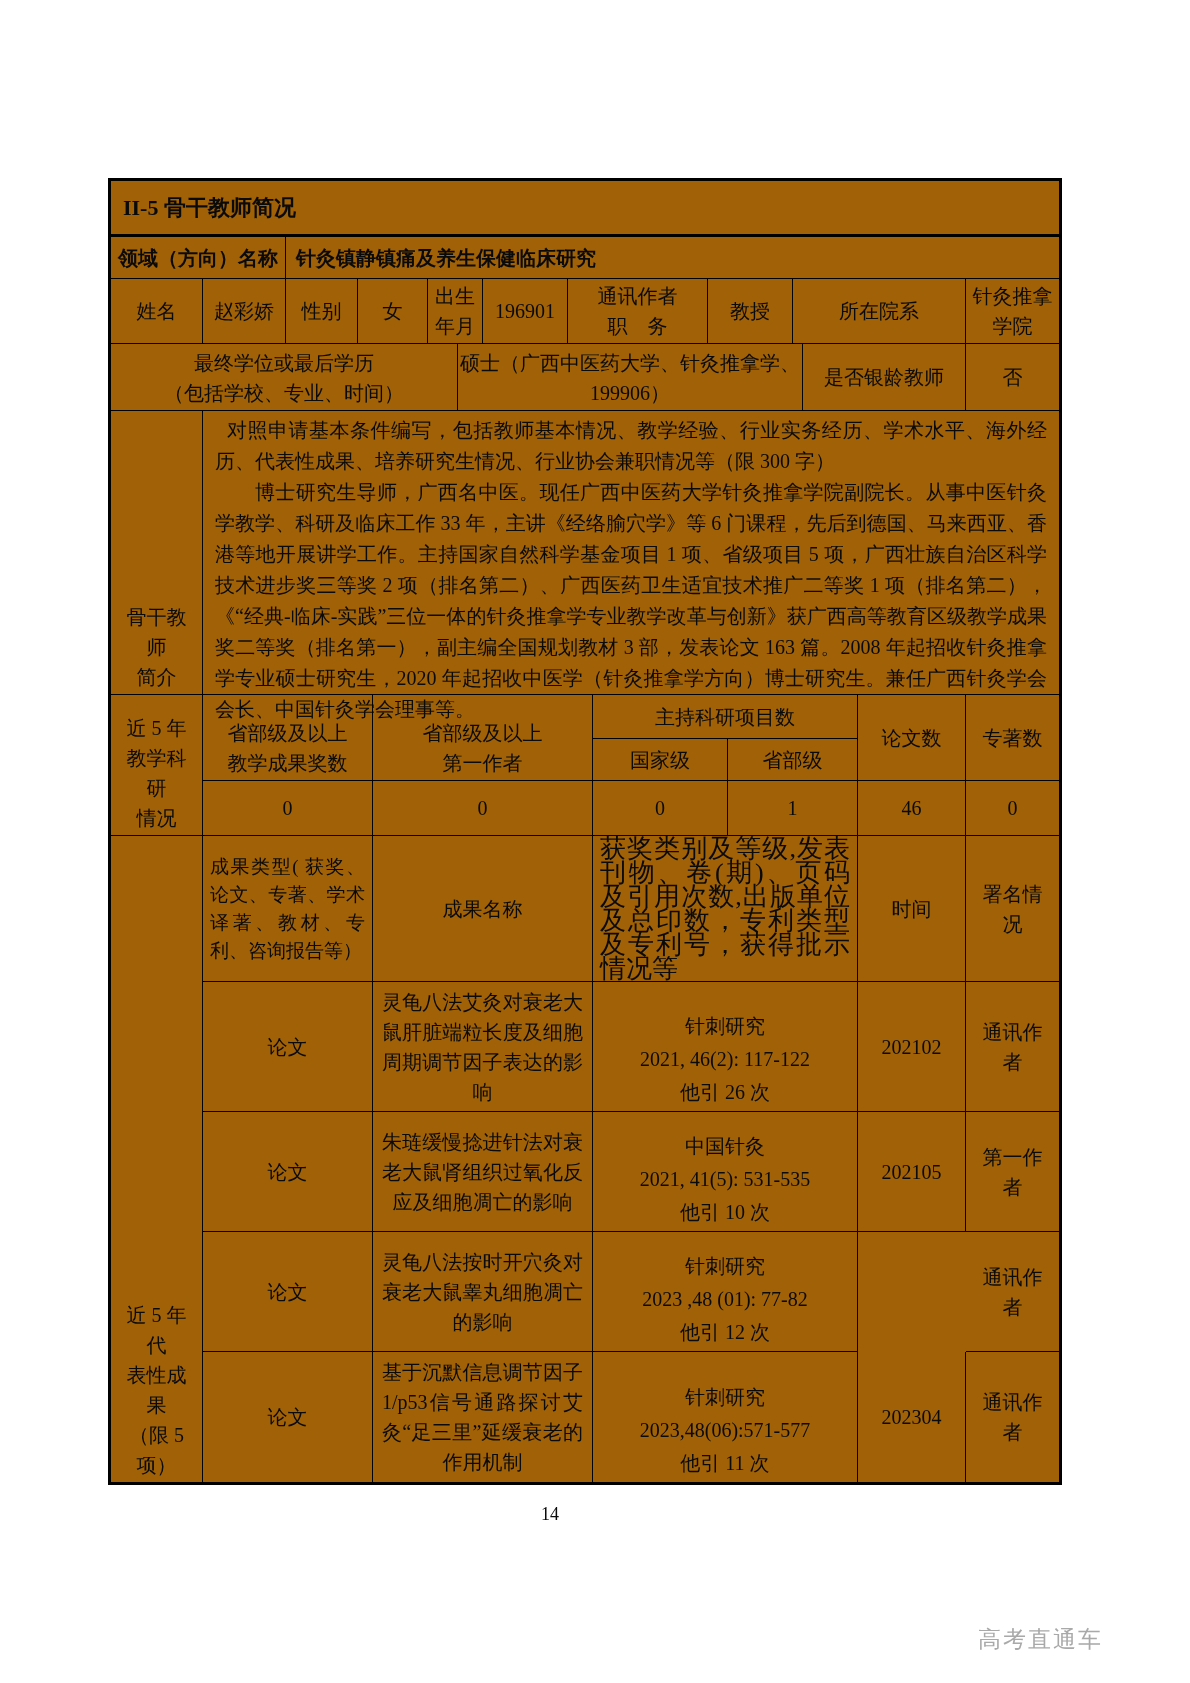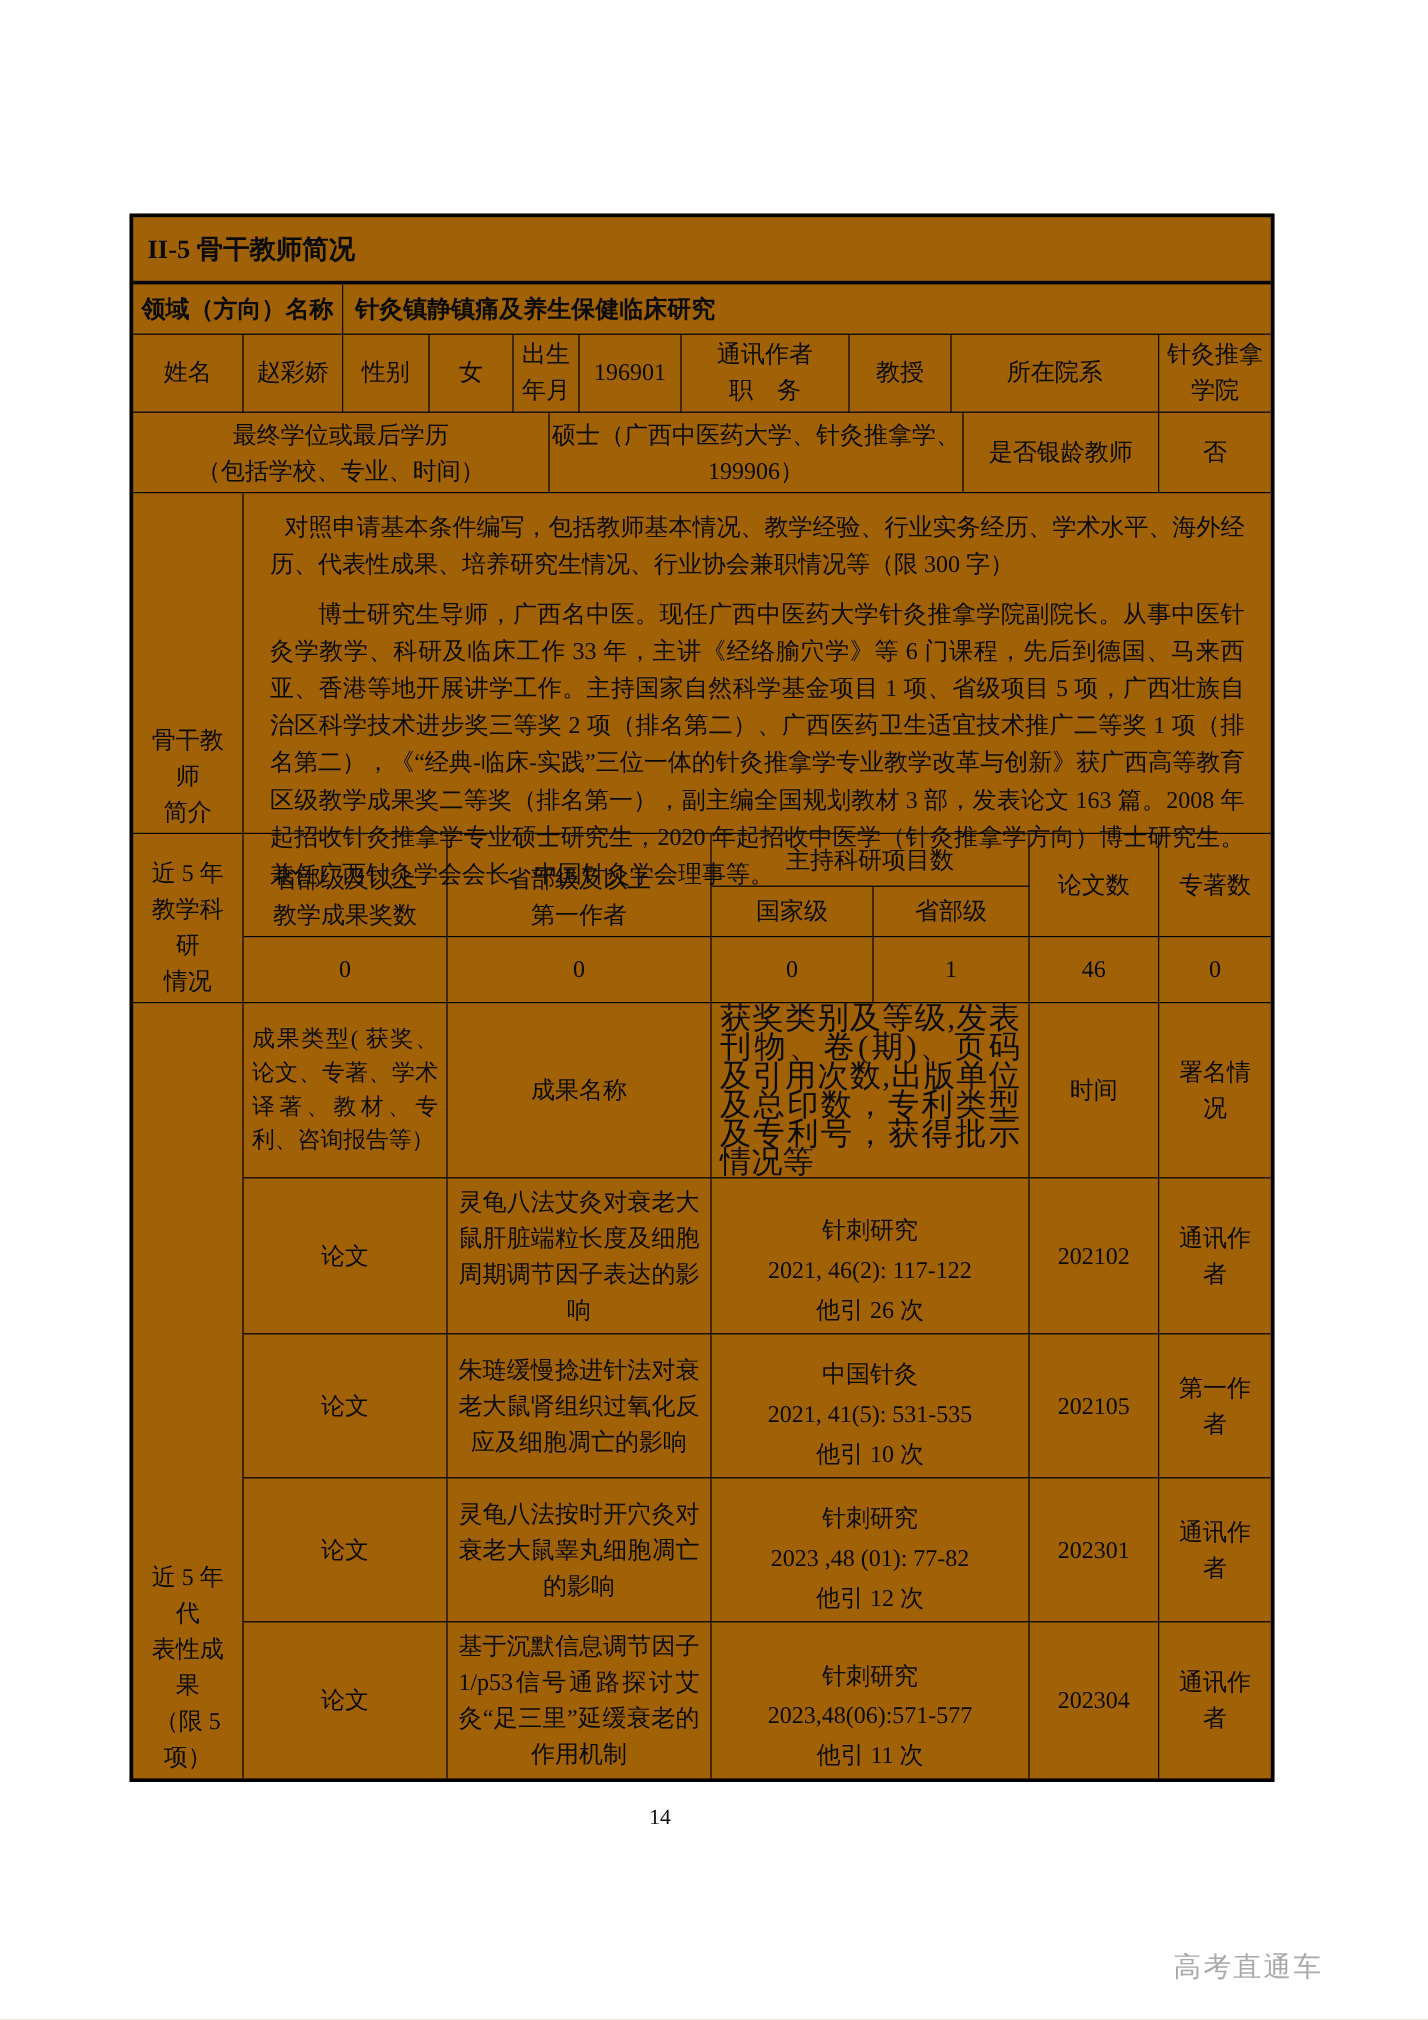--- a/index.html
+++ b/index.html
@@ -19,21 +19,21 @@
   .c{border-right:1px solid #000;border-bottom:1px solid #000;display:flex;align-items:center;
      justify-content:center;text-align:center;font-size:20px;line-height:30px;padding:2px 6px;
      min-width:0;min-height:0}
   .nr{border-right:none}
   .nb{border-bottom:none}
   .bold{font-weight:bold}
   .tight{padding:2px 14px}
   .dept{padding:2px 6px}
   .stack{display:flex;flex-direction:column;align-items:center;justify-content:flex-end}
   .bio{display:block;text-align:justify;padding:4px 12px;line-height:31px;font-size:20px}
-  .bio p{margin:10px}
+  .bio p{margin:0}
   .ind1{text-indent:0.6em}
   .ind2{text-indent:2em}
   .blockcell{display:flex;align-items:center}
   .blockcell>div{width:100%}
   .jtext{text-align:justify;text-align-last:left}
   .typehead{font-size:19px;line-height:28px;padding:2px 7px}
   .dethead{font-size:26px;line-height:24px;padding:2px 7px}
   .namecell{line-height:30px;padding:4px 9px}
   .namecell>div{text-align:justify;text-align-last:center}
   .pubmid{line-height:33px}
@@ -168,21 +168,20 @@
 
     <div class="c" style="grid-area:4/2/5/3">论文</div>
     <div class="c blockcell namecell" style="grid-area:4/3/5/4">
       <div>灵龟八法按时开穴灸对衰老大鼠睾丸细胞凋亡的影响</div>
     </div>
     <div class="c stack pubmid" style="grid-area:4/4/5/5">
       <div>针刺研究</div>
       <div>2023 ,48 (01): 77-82</div>
       <div>他引 12 次</div>
     </div>
-    <div class="c" style="grid-area:4/5/5/6">202301</div>
     <div class="c nr tight" style="grid-area:4/6/5/7">通讯作者</div>
 
     <div class="c nb" style="grid-area:5/2/6/3">论文</div>
     <div class="c nb blockcell namecell" style="grid-area:5/3/6/4">
       <div>基于沉默信息调节因子1/p53信号通路探讨艾灸“足三里”延缓衰老的作用机制</div>
     </div>
     <div class="c nb stack pubmid" style="grid-area:5/4/6/5">
       <div>针刺研究</div>
       <div>2023,48(06):571-577</div>
       <div>他引 11 次</div>

